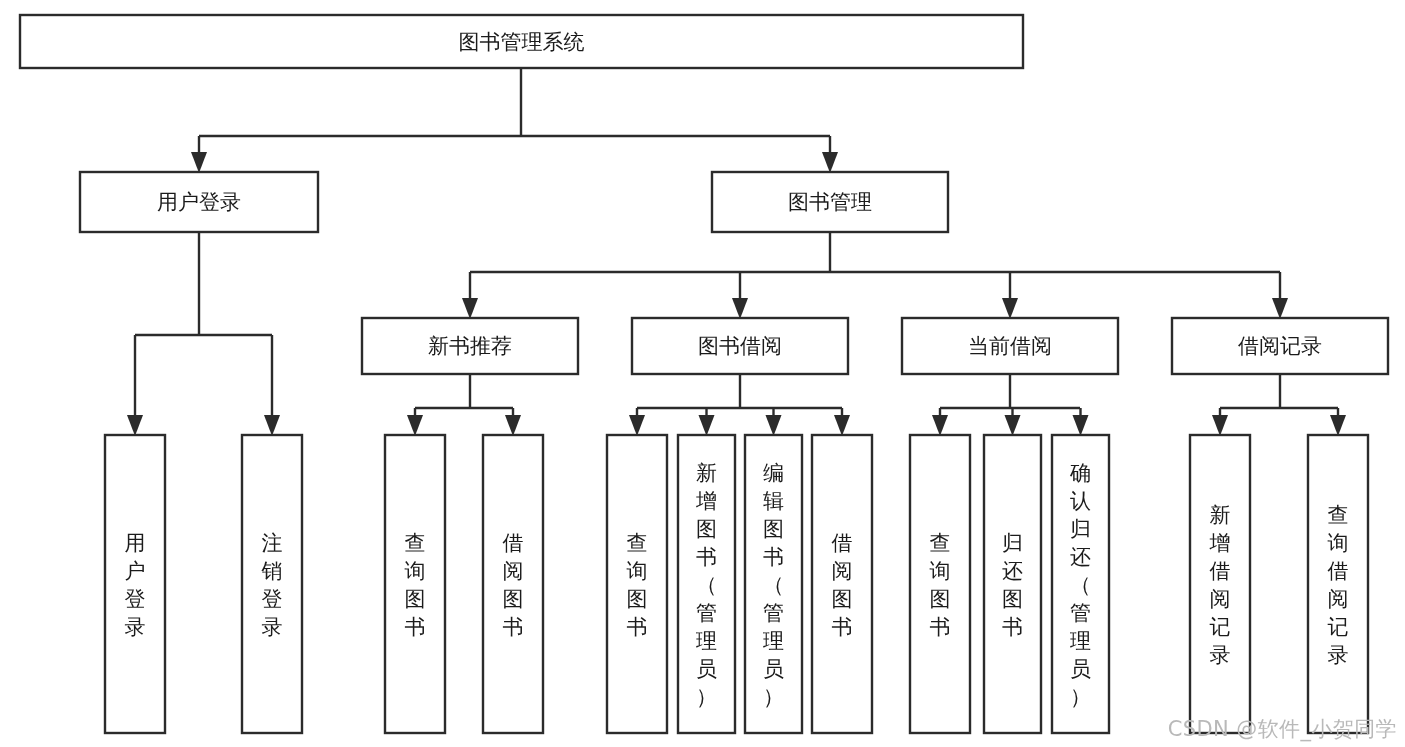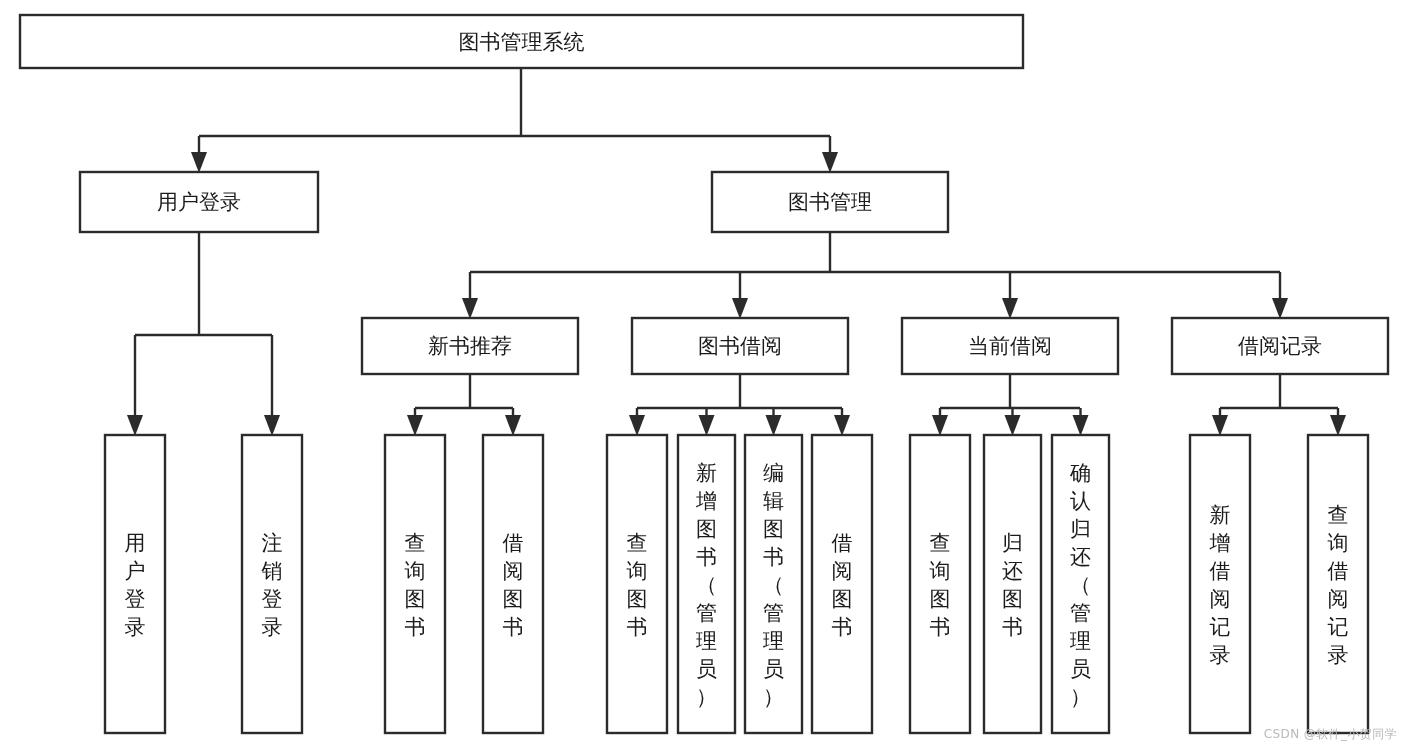--- a/index.html
+++ b/index.html
@@ -54,21 +54,21 @@
     font-family: "DejaVu Sans", "Liberation Sans", sans-serif;
     font-size: 21px;
     fill: #1b1b1b;
     text-anchor: middle;
   }
   .watermark {
     position: absolute;
     right: 8px;
     bottom: 4px;
     font-family: "DejaVu Sans", "Liberation Sans", sans-serif;
-    font-size: 12px;
+    font-size: 21px;
     color: #b9b9b9;
     letter-spacing: 0.4px;
     white-space: nowrap;
     pointer-events: none;
     user-select: none;
   }
 </style>
 </head>
 <body>
 

